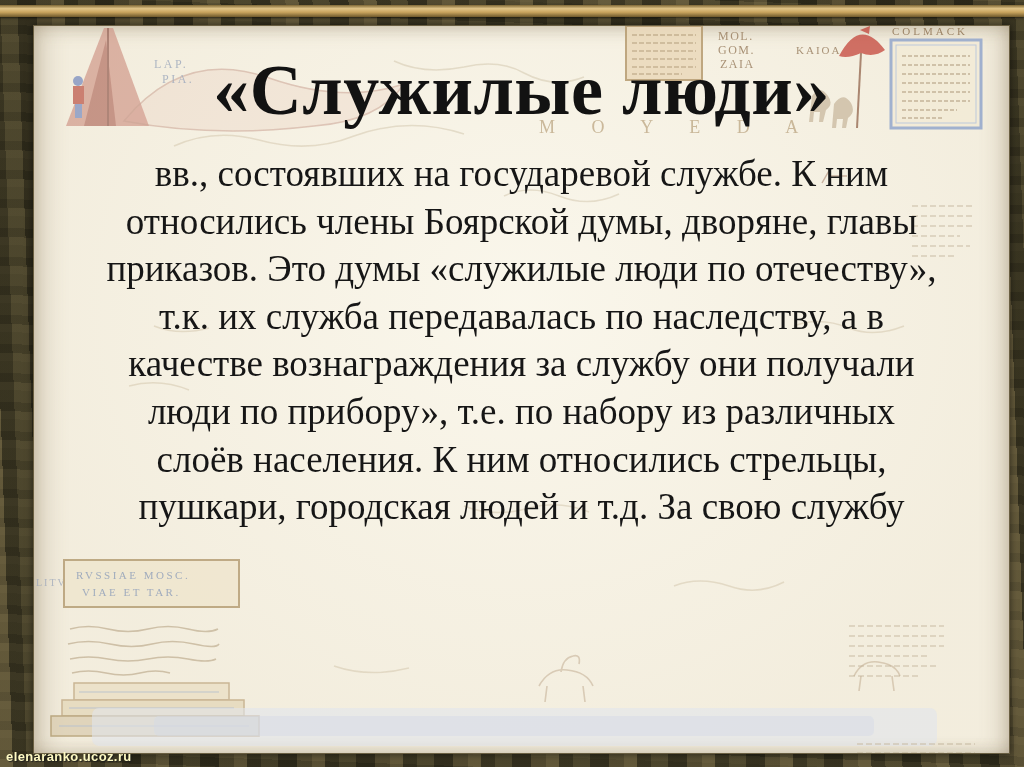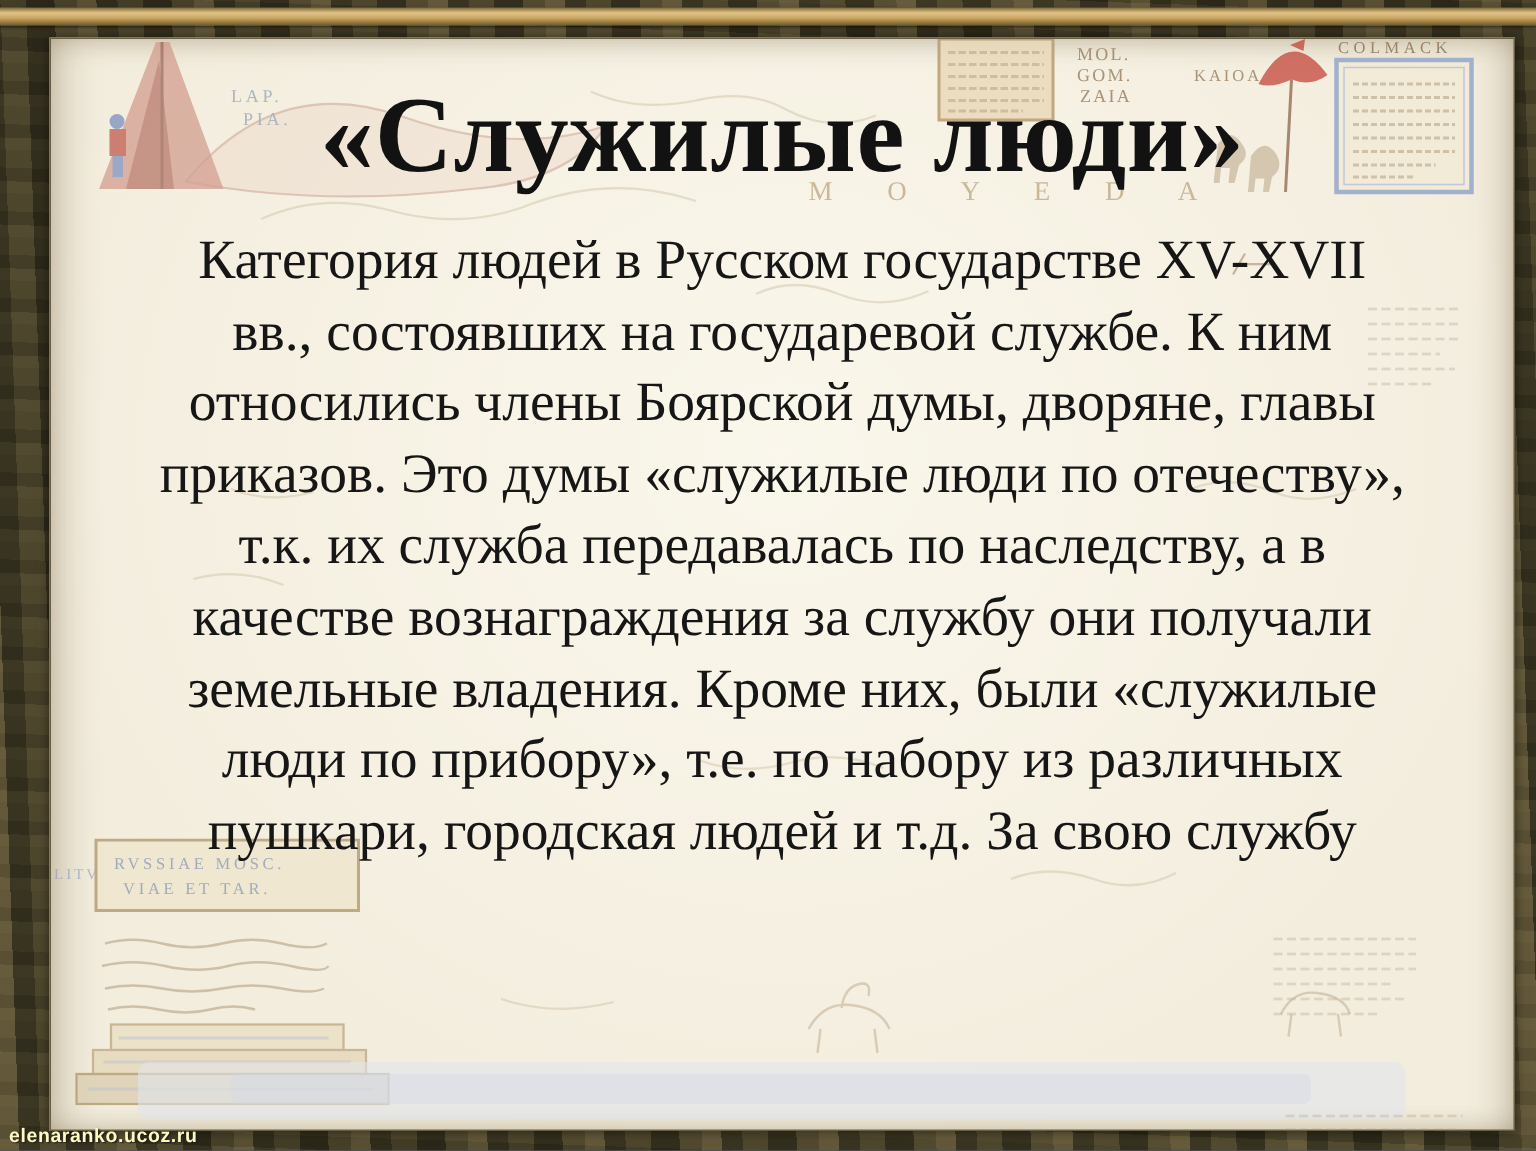--- a/index.html
+++ b/index.html
@@ -163,26 +163,25 @@
           <path d="M815,600 h95 M815,610 h95 M815,620 h95 M815,630 h80 M815,640 h90 M815,650 h70"></path>
           <path d="M823,718 h118 M823,727 h118"></path>
           <path d="M878,180 h60 M878,190 h60 M878,200 h60 M878,210 h48 M878,220 h58 M878,230 h44"></path>
         </g>
       </g>
     </svg>
 
     <h1 class="title">«Служилые люди»</h1>
 
     <div class="body">
-      <div class="bline">Категория людей в Русском государстве XV-XVII</div>
       <div class="bline">вв., состоявших на государевой службе. К ним</div>
       <div class="bline">относились члены Боярской думы, дворяне, главы</div>
       <div class="bline">приказов. Это думы «служилые люди по отечеству»,</div>
       <div class="bline">т.к. их служба передавалась по наследству, а в</div>
       <div class="bline">качестве вознаграждения за службу они получали</div>
-      <div class="bline">земельные владения. Кроме них, были «служилые</div>
       <div class="bline">люди по прибору», т.е. по набору из различных</div>
+      <div class="bline">слоёв населения. К ним относились стрельцы,</div>
       <div class="bline">пушкари, городская людей и т.д. За свою службу</div>
     </div>
   </div>
 
   <div class="watermark">elenaranko.ucoz.ru</div>
 </div>
 
 </body></html>

